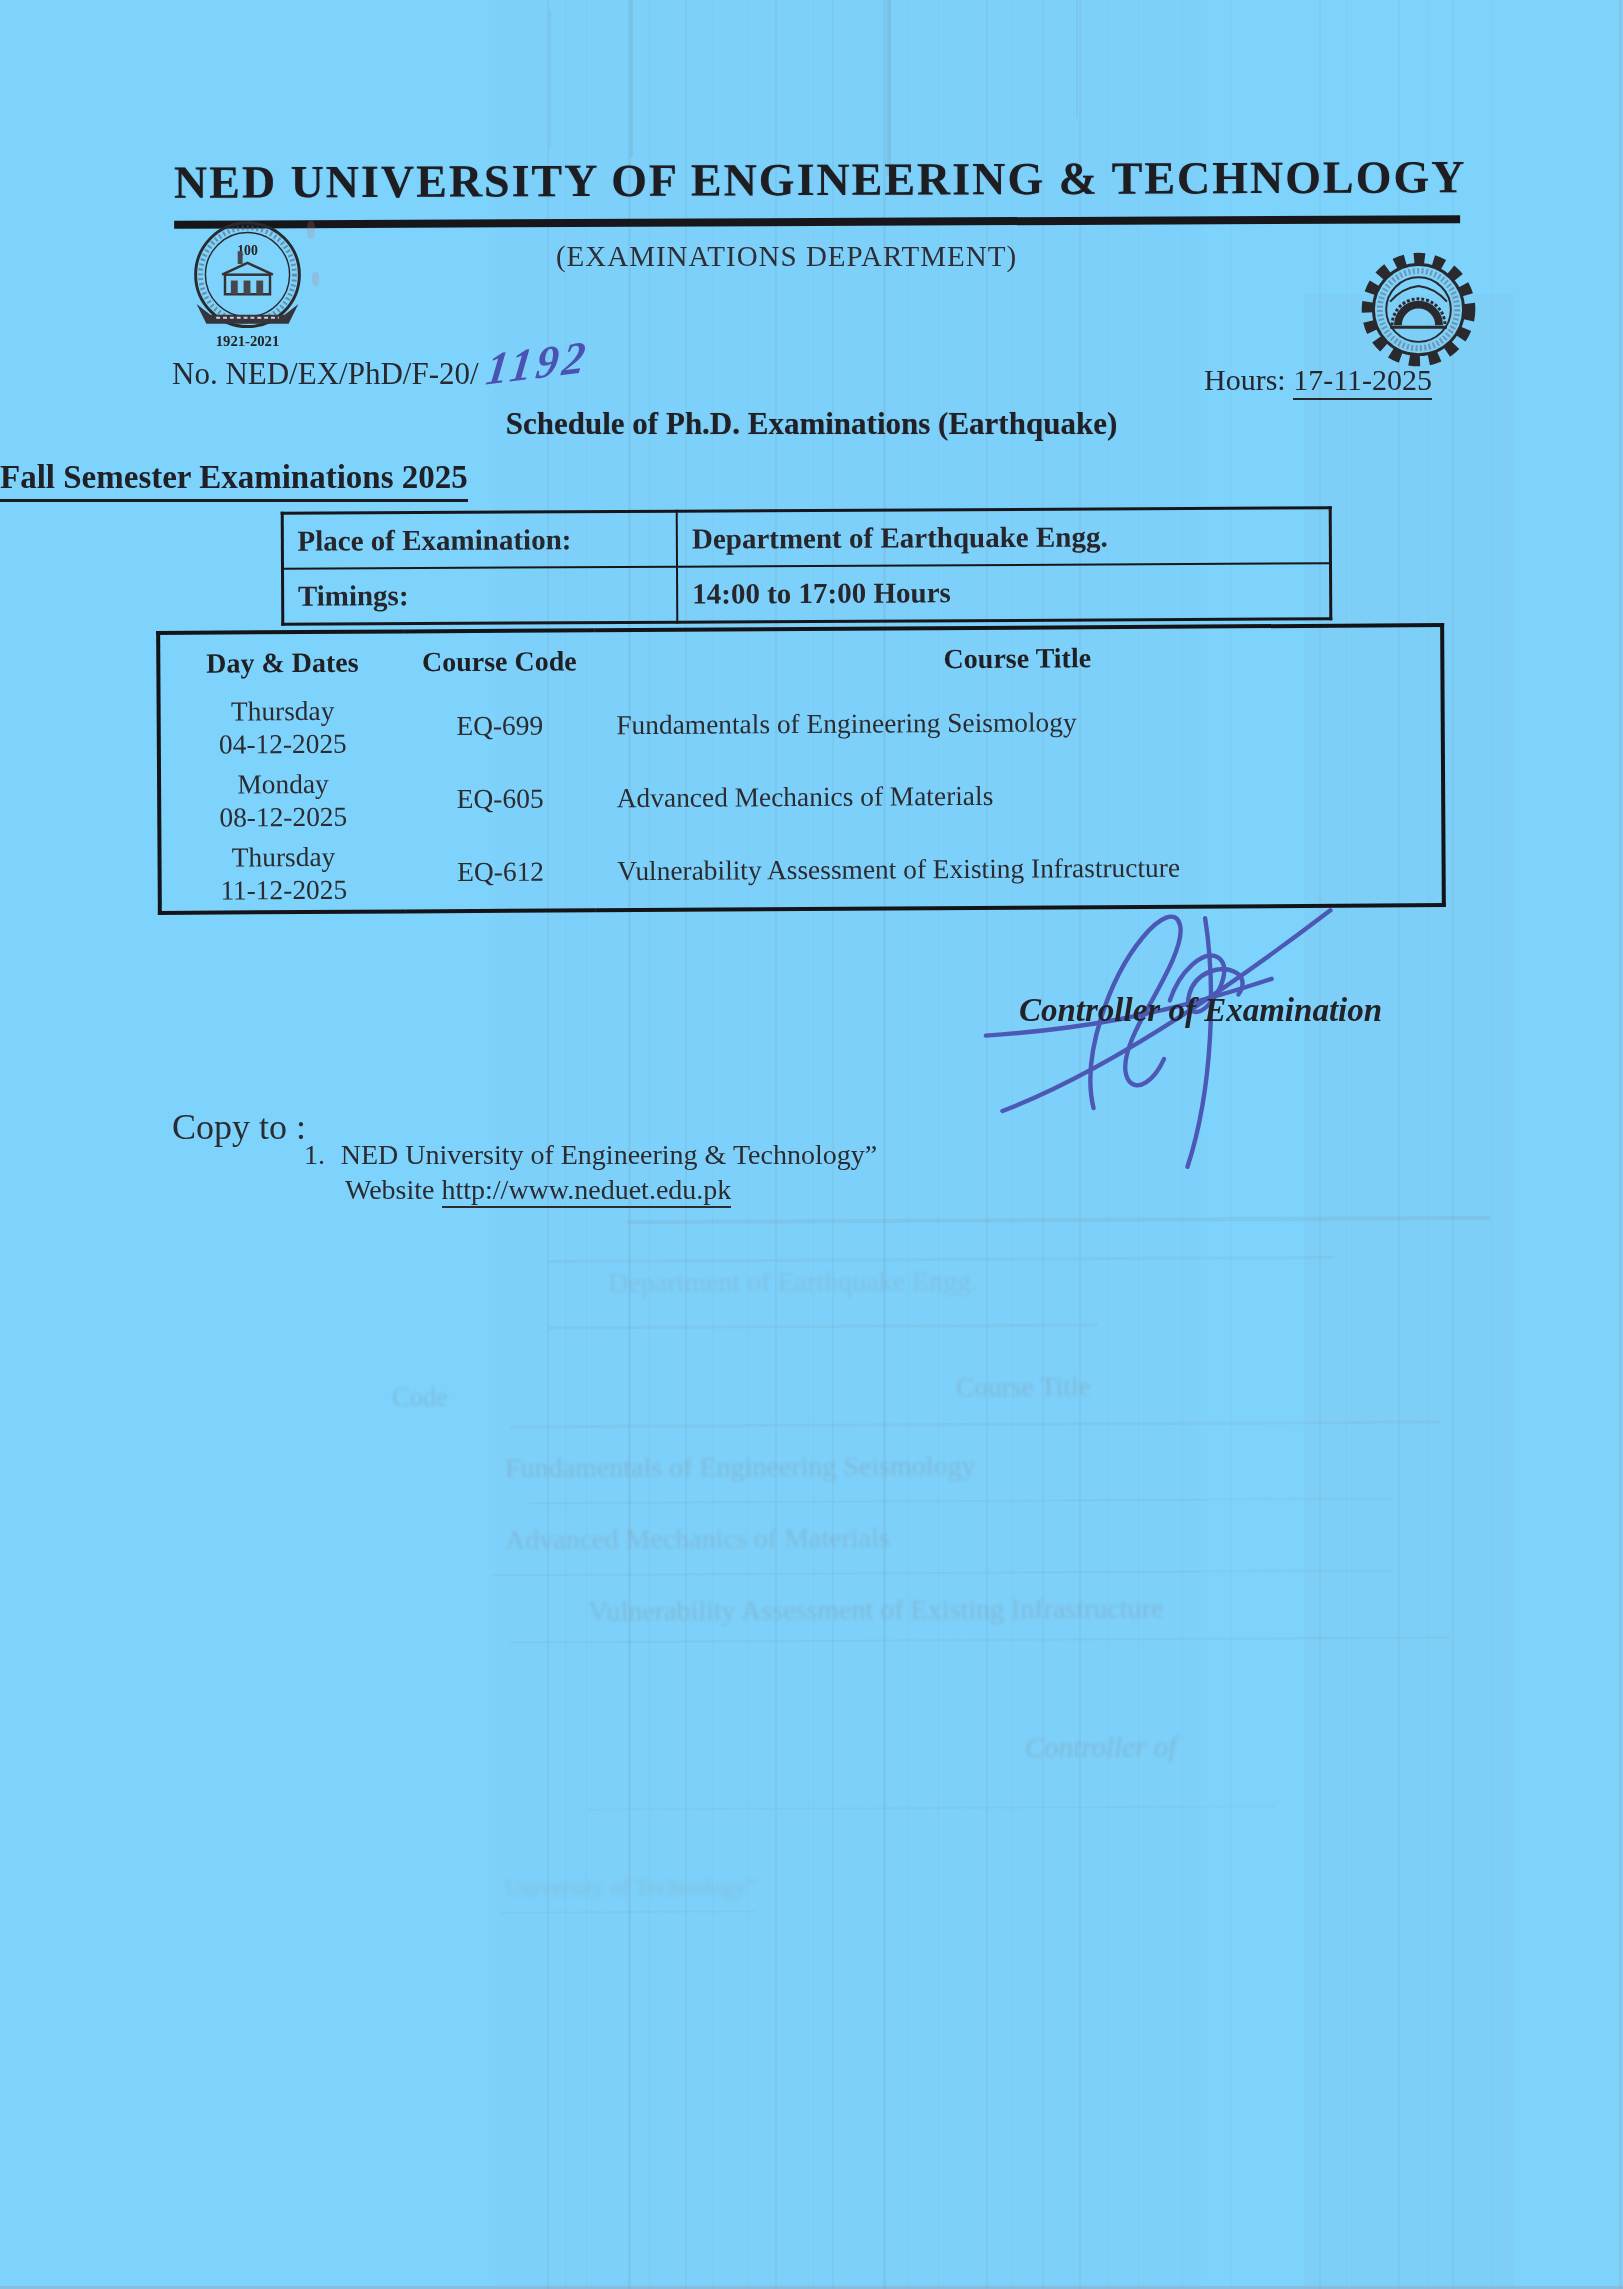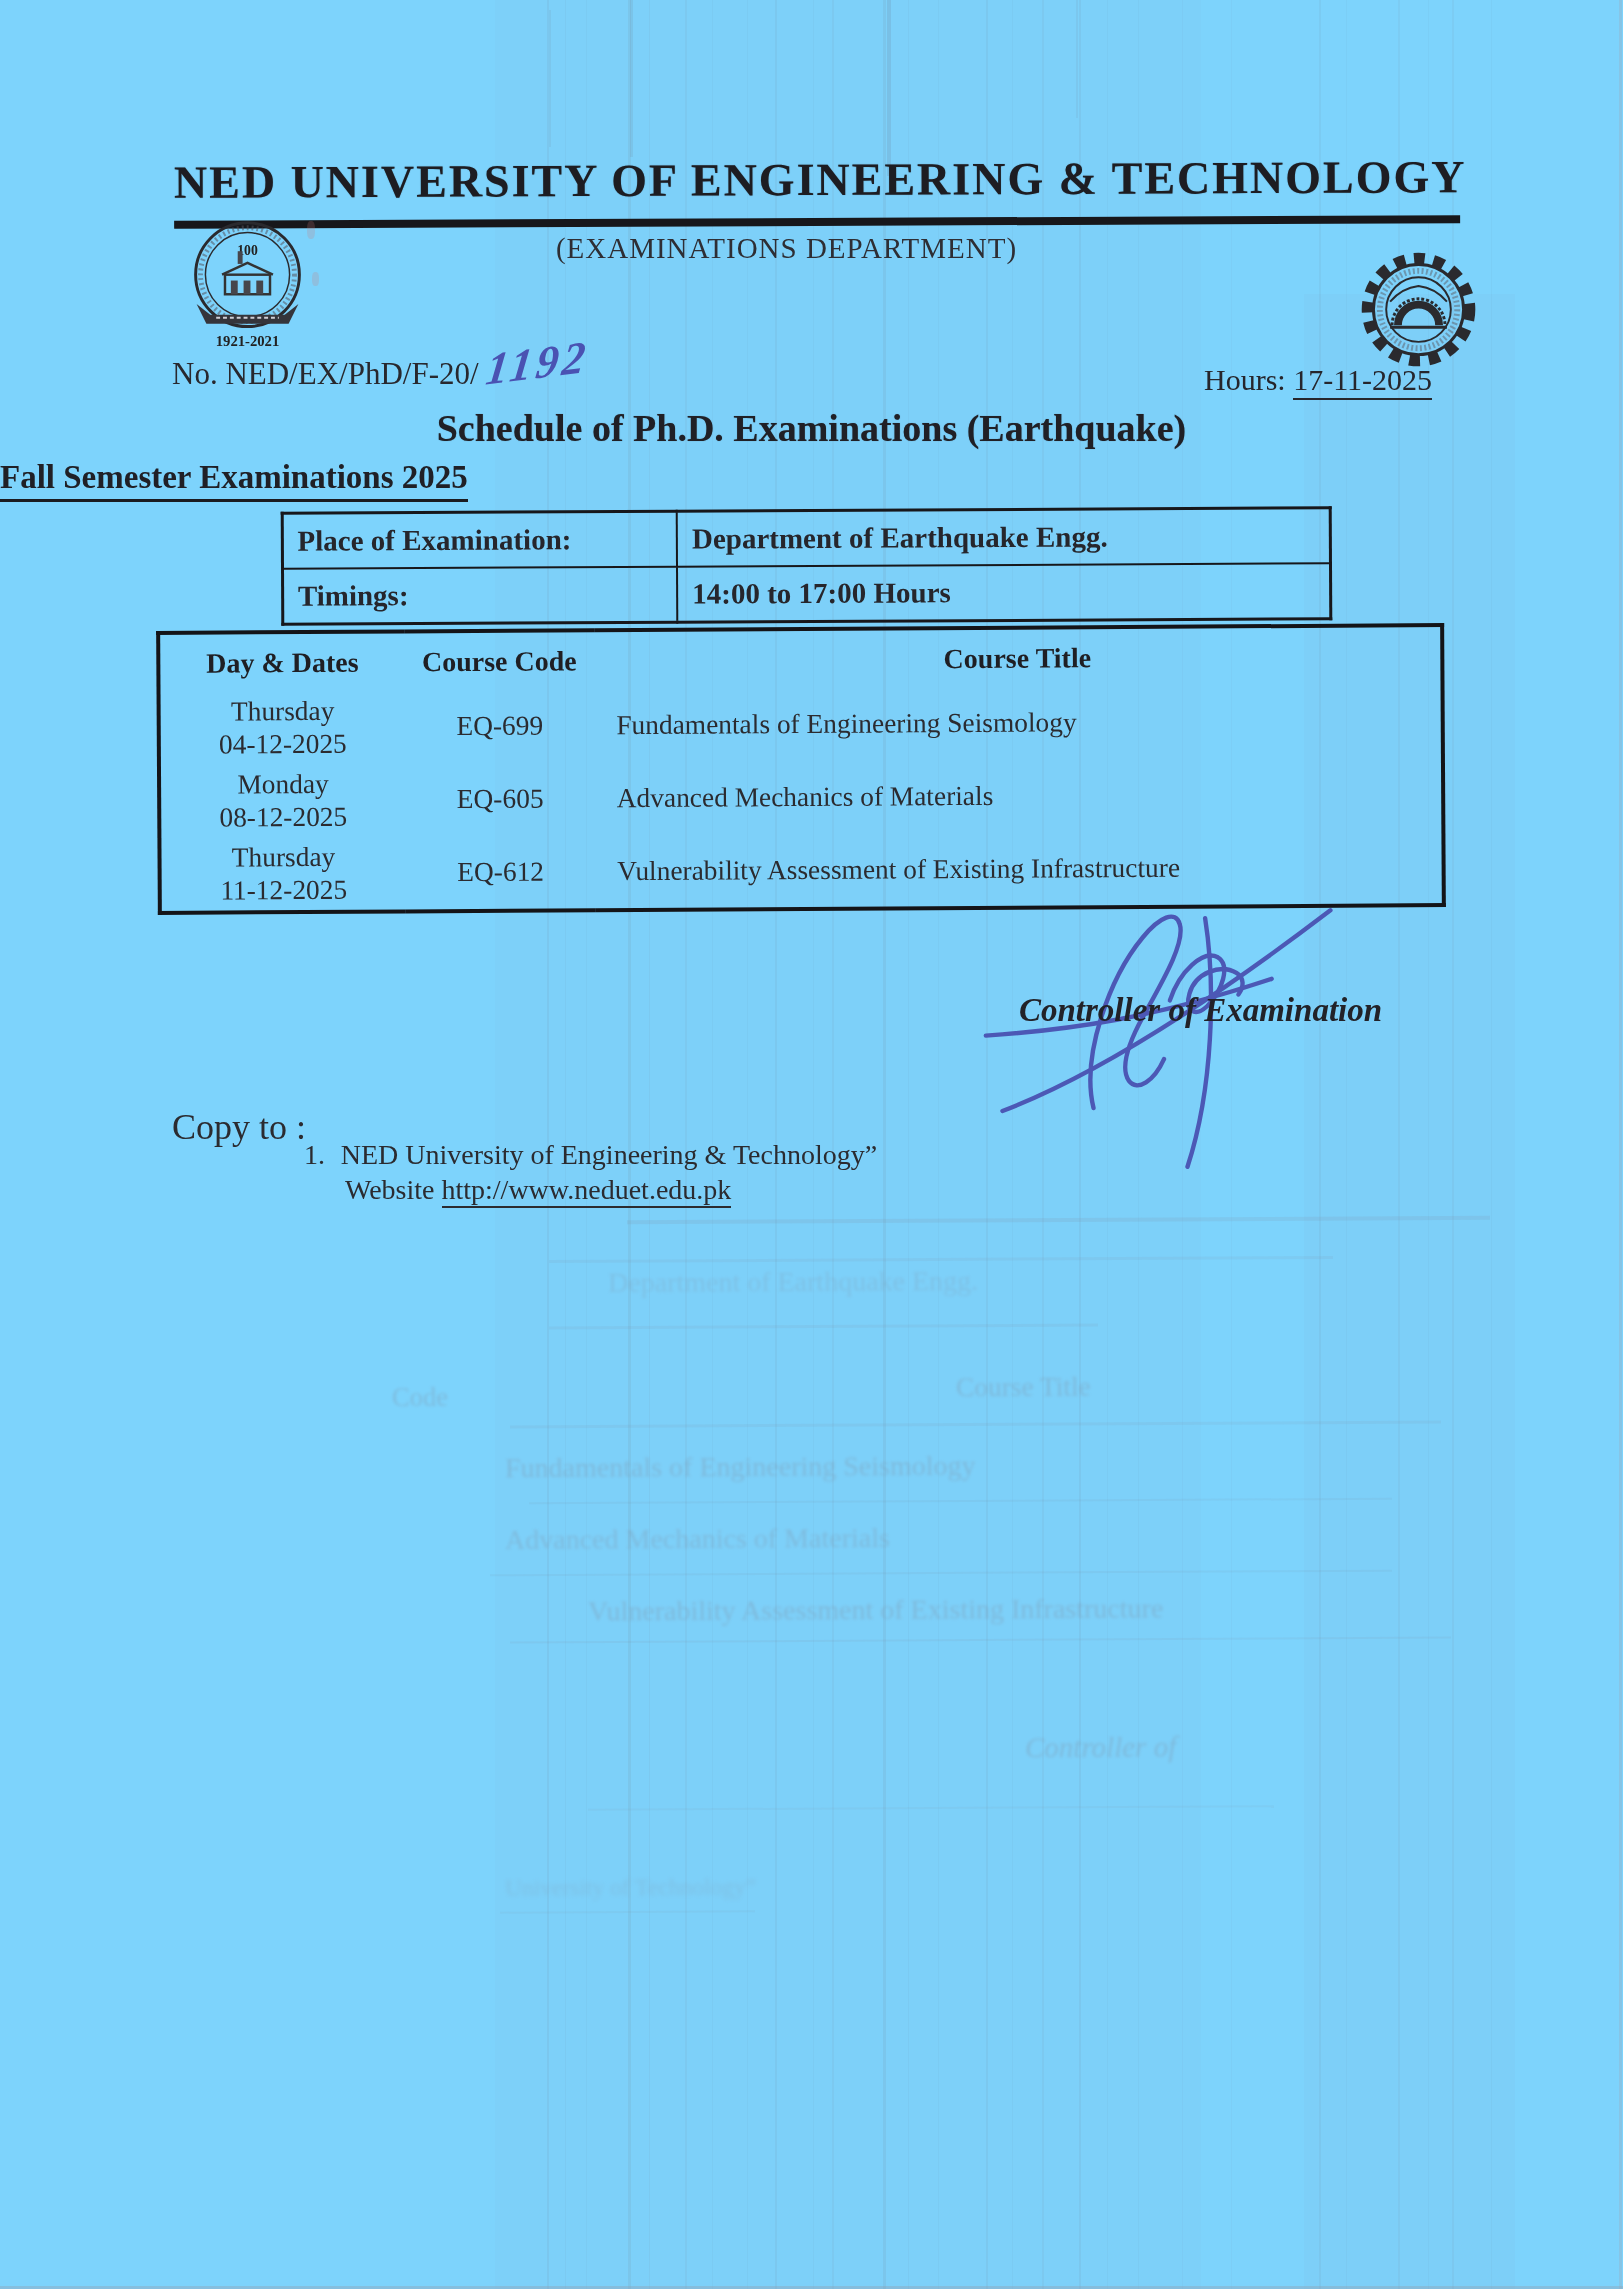--- a/index.html
+++ b/index.html
@@ -20,32 +20,32 @@
   .edgeR{position:absolute;top:0;left:1619px;width:2.9px;height:100%;background:rgba(160,165,178,.30);}
   .speck{position:absolute;background:rgba(205,125,125,.22);border-radius:40%;}
 
   
   .uniTitle{
     left:174px;top:153px;width:1286px;text-align:center;
     font-size:46px;font-weight:bold;letter-spacing:2px;color:#1d1d22;
     border-bottom:8.8px solid #17171b;padding-bottom:11.8px;
     transform:rotate(-0.25deg);text-shadow:0 0 1px rgba(40,40,48,.45);
   }
-  .deptLine{left:174px;top:232px;width:1225px;text-align:center;font-size:29px;color:#2e2e34;letter-spacing:1px;}
+  .deptLine{left:174px;top:240px;width:1225px;text-align:center;font-size:29px;color:#2e2e34;letter-spacing:1px;}
 
   .refLine{left:172px;top:343px;font-size:31px;color:#28282e;}
   .refNum{
     display:inline-block;color:#4a52b2;font-size:45px;font-style:italic;
     letter-spacing:3.9px;transform:rotate(-7deg) skewX(-14deg);
     position:relative;top:-5.9px;margin-left:7.8px;font-weight:bold;
   }
   .datedLine{left:1204px;top:363px;font-size:30px;color:#26262c;}
   .dateVal{border-bottom:2.9px solid #26262c;padding-bottom:2px;}
 
-  .docTitle{left:0;top:406px;width:1623px;text-align:center;font-size:38px;font-weight:bold;color:#202026;text-shadow:0 0 1px rgba(40,40,48,.4);}
+  .docTitle{left:0;top:406px;width:1623px;text-align:center;font-size:31px;font-weight:bold;color:#202026;text-shadow:0 0 1px rgba(40,40,48,.4);}
   .docSub{left:0;top:459px;width:1623px;text-align:left;}
   .docSub span{display:inline-block;font-size:33px;font-weight:bold;color:#202026;border-bottom:3.9px solid #1b1b20;padding-bottom:2.9px;}
 
   
   .infoTbl{
     left:281px;top:509px;width:1051px;border-collapse:collapse;
     transform:rotate(-0.3deg);
   }
   .infoTbl td{
     border:2.9px solid #17171b;font-size:29px;font-weight:bold;color:#26262c;

